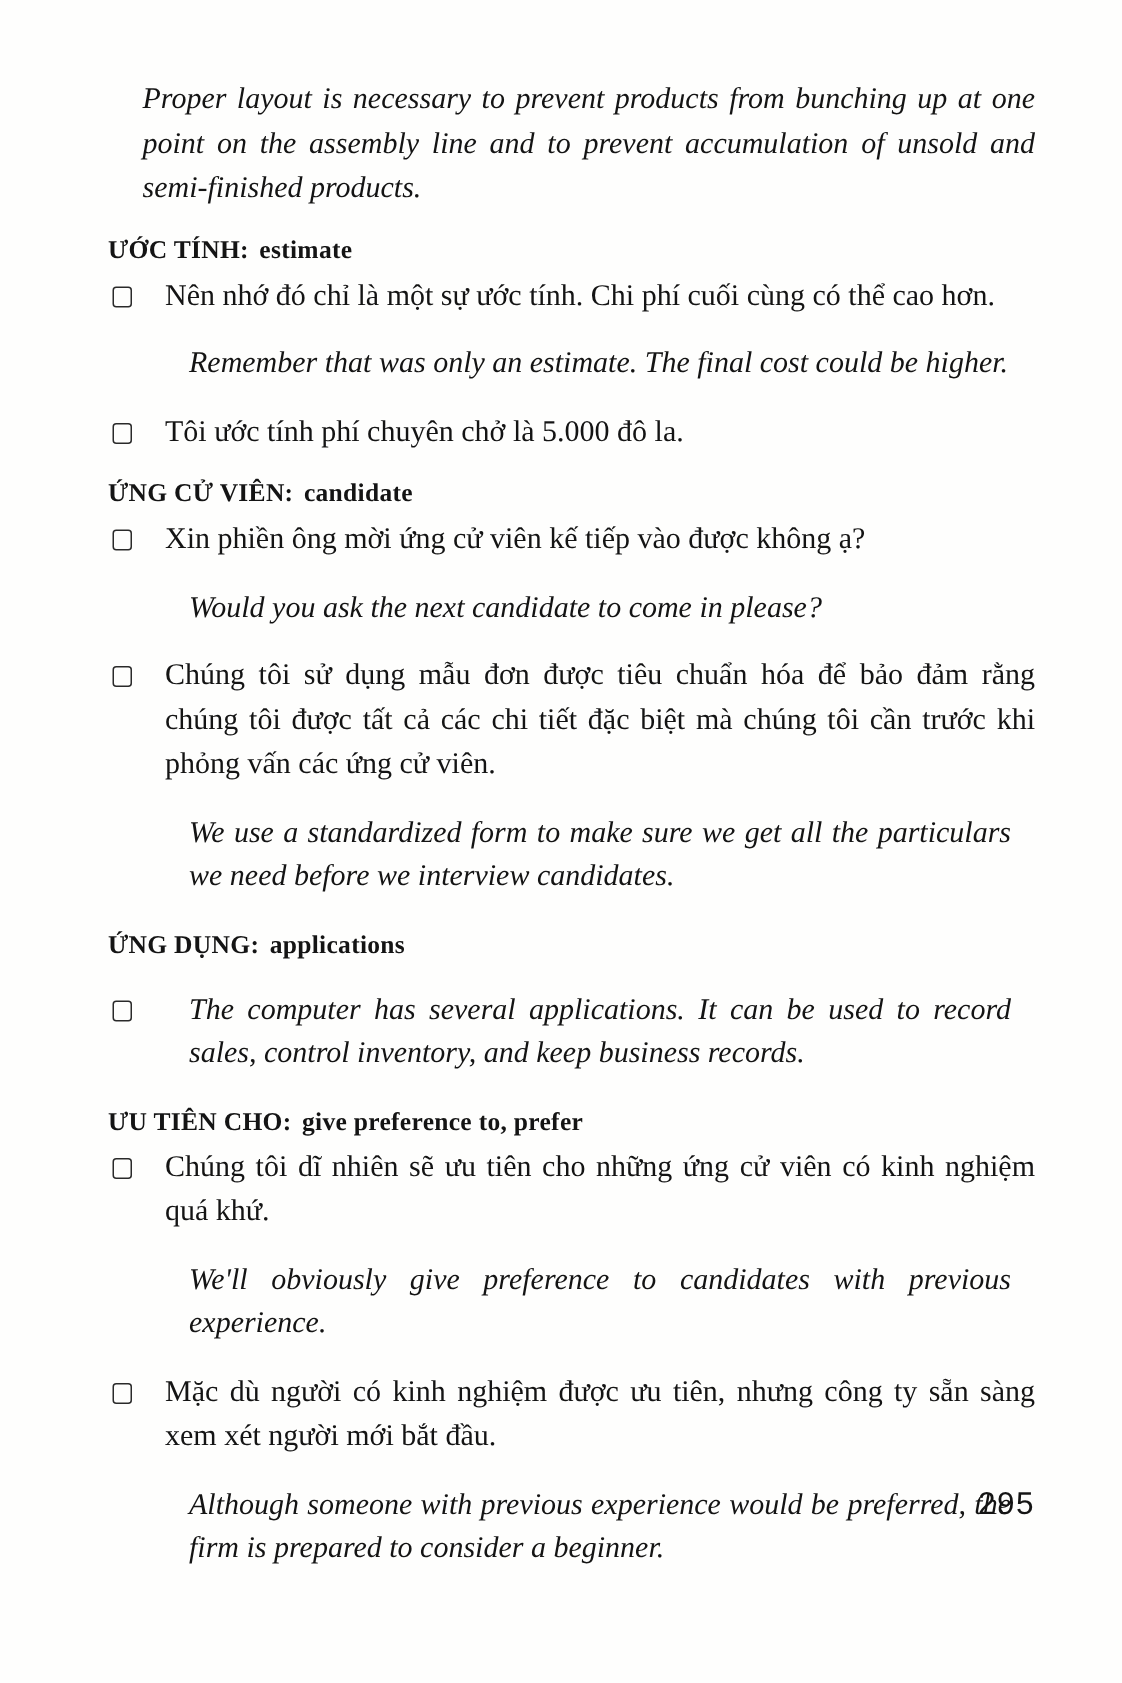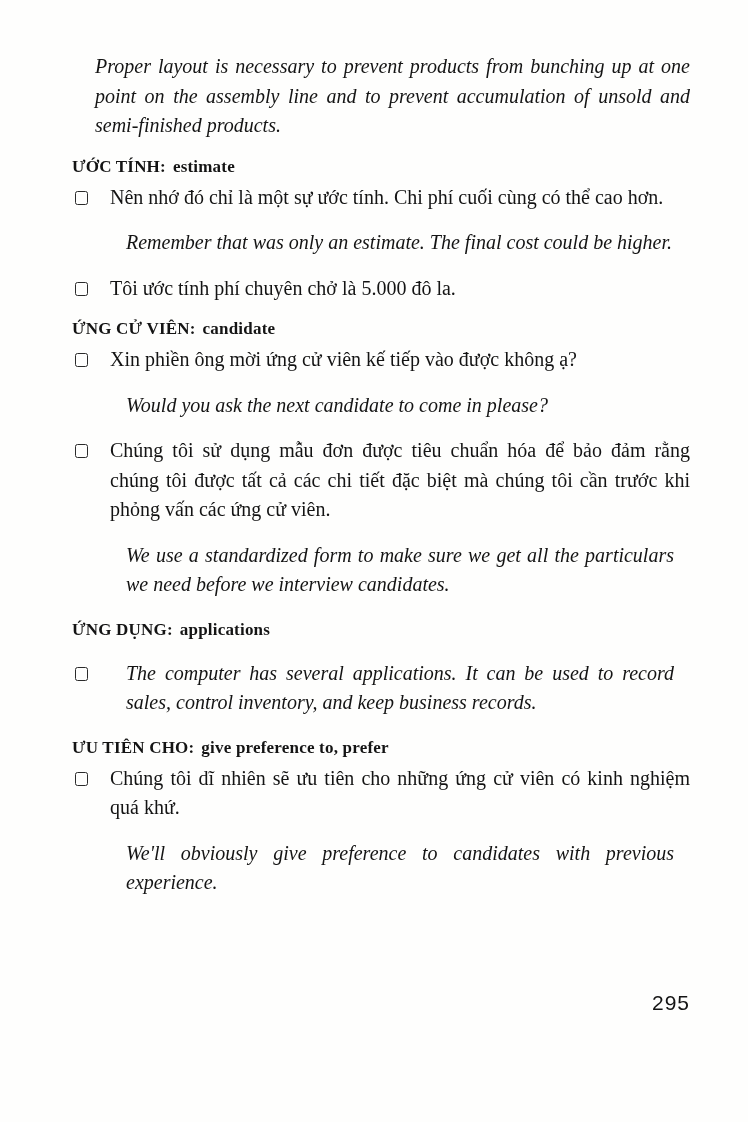--- a/index.html
+++ b/index.html
@@ -110,17 +110,22 @@
     </div>
   </section>
 
   <section>
     <h2 class="heading"><span class="term">ƯU TIÊN CHO:</span><span class="def">give preference to, prefer</span></h2>
     <div class="entry">
       <span class="bullet"></span>
       <p class="vi">Chúng tôi dĩ nhiên sẽ ưu tiên cho những ứng cử viên có kinh nghiệm quá khứ.</p>
       <p class="en">We'll obviously give preference to candidates with previous experience.</p>
     </div>
+    <div class="entry">
+      <span class="bullet"></span>
+      <p class="vi">Mặc dù người có kinh nghiệm được ưu tiên, nhưng công ty sẵn sàng xem xét người mới bắt đầu.</p>
+      <p class="en">Although someone with previous experience would be preferred, the firm is prepared to consider a beginner.</p>
+    </div>
   </section>
 
   <div class="page-number">295</div>
 
 </main>
 
 </body></html>

